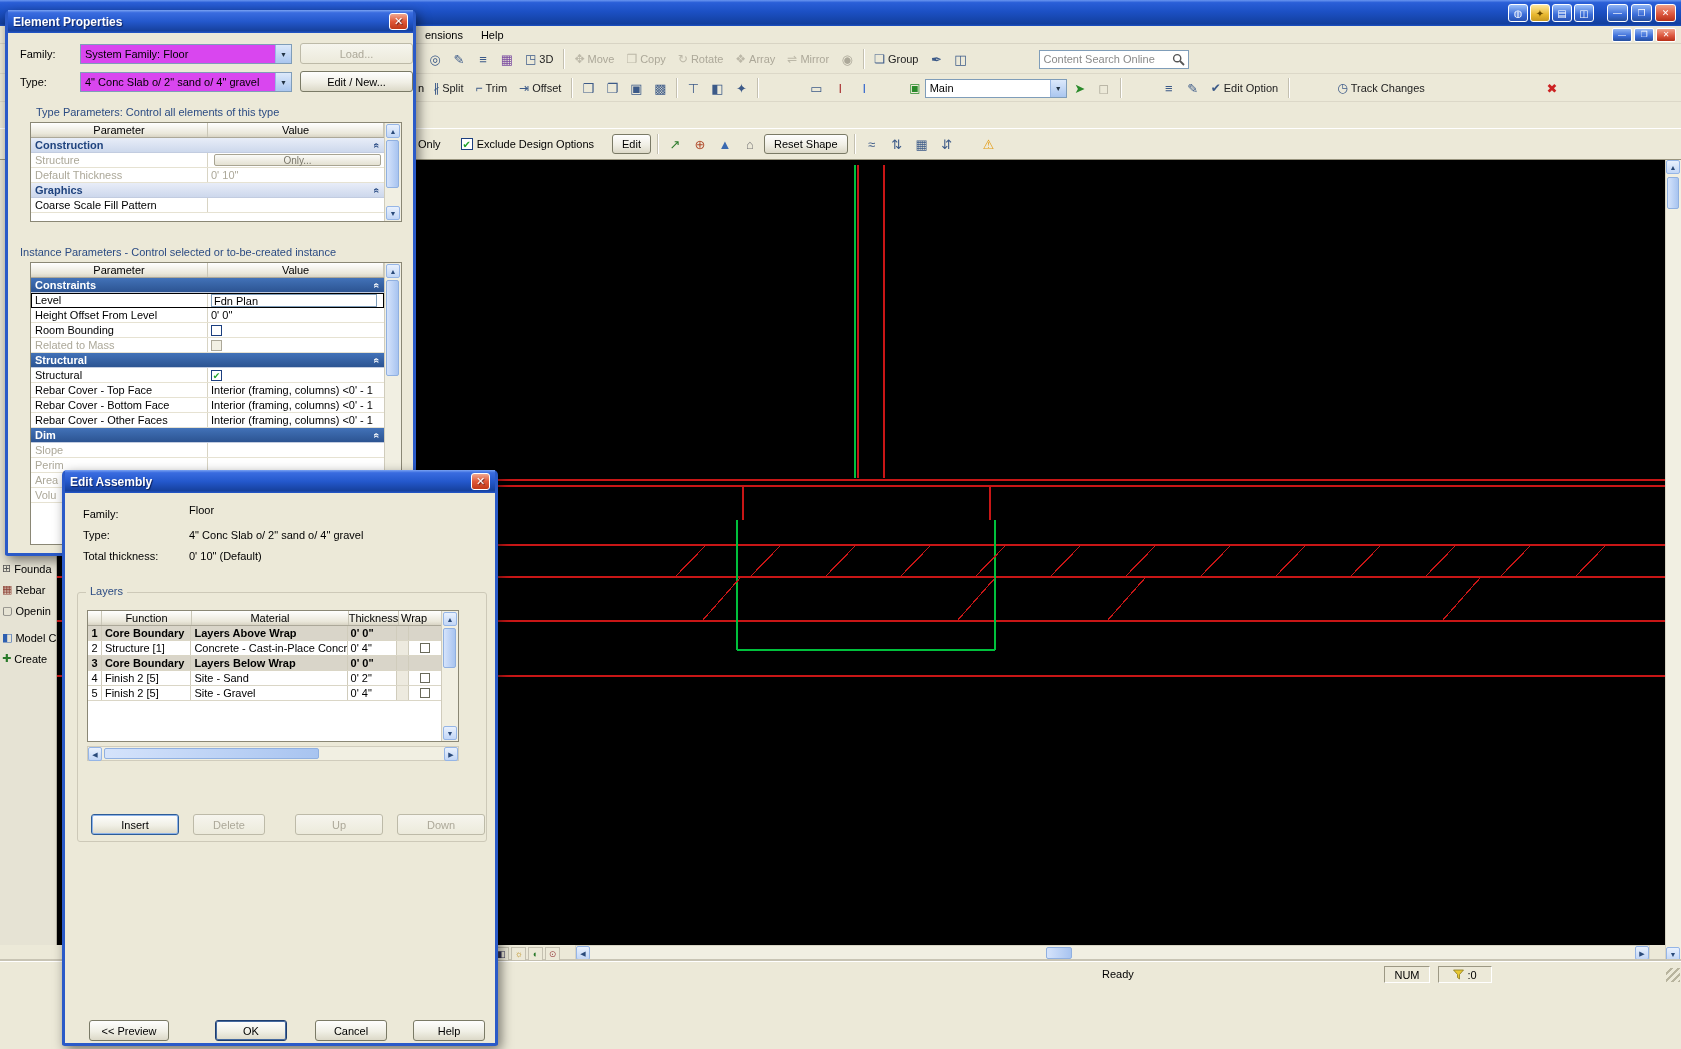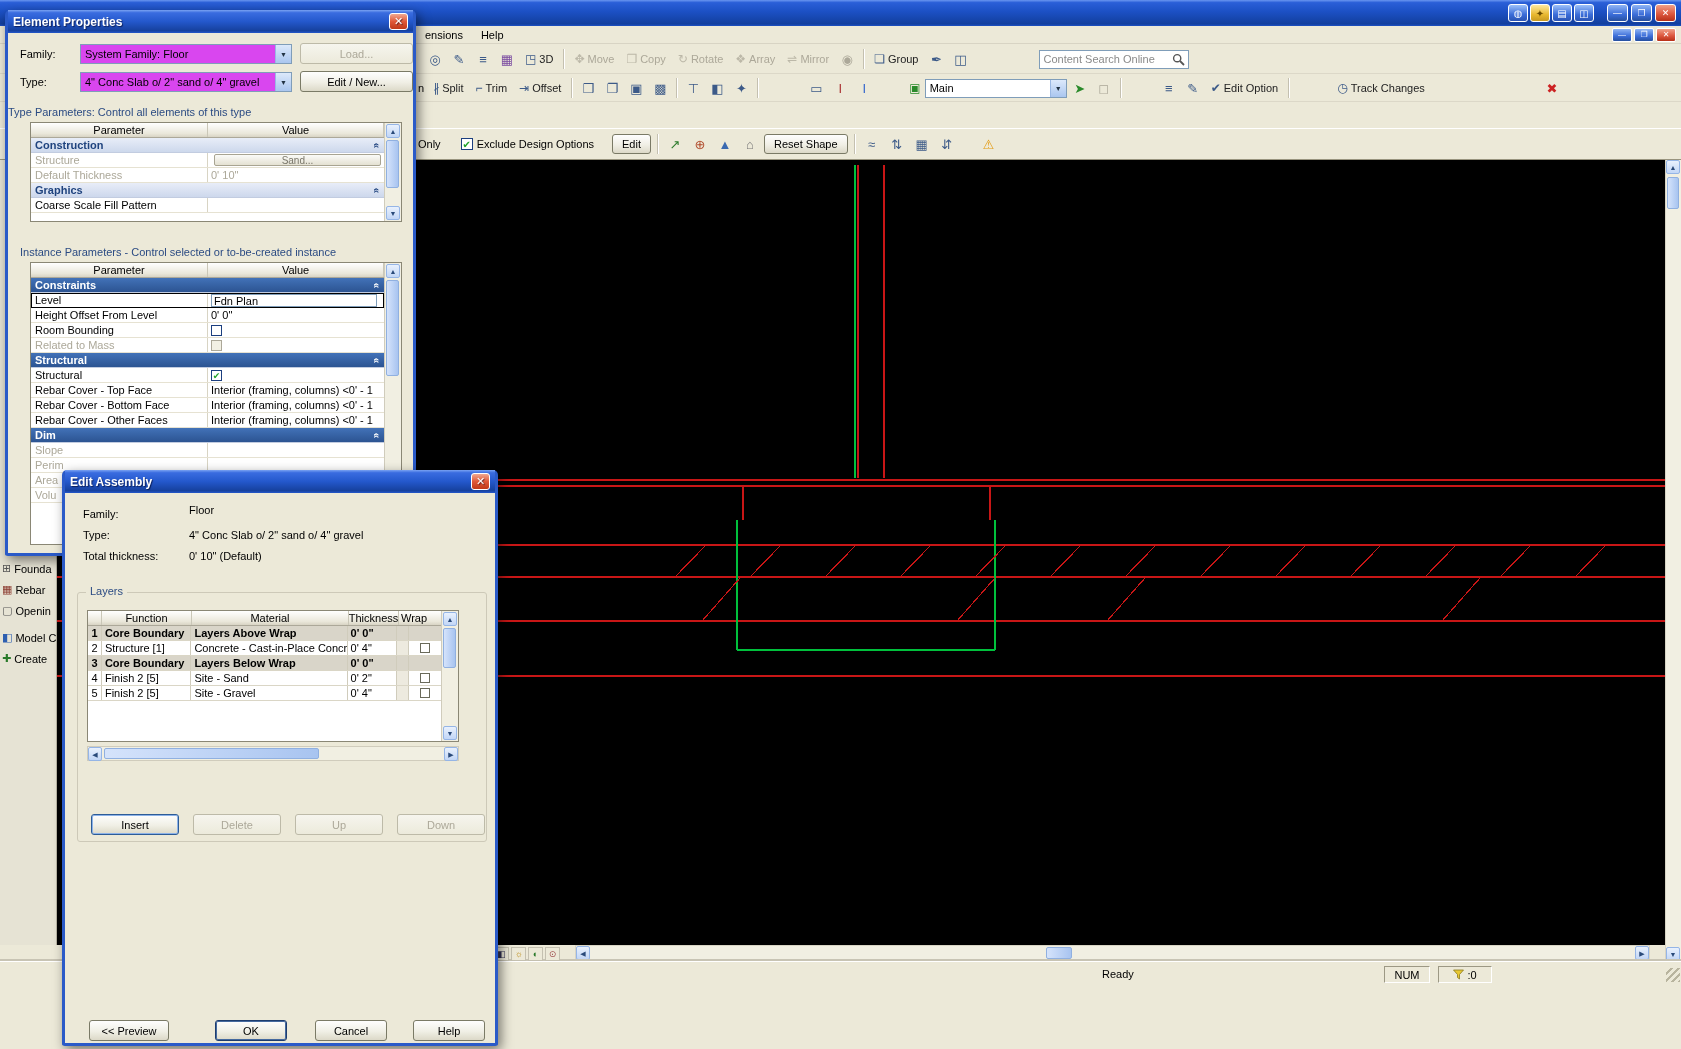--- a/index.html
+++ b/index.html
@@ -393,37 +393,37 @@
     </div>
     <span class="xpbtn dlgbtn dis" style="left:292px;top:33px;width:113px">Load...</span>
 
     <span class="flabel" style="left:12px;top:66px">Type:</span>
     <div class="combo" style="left:72px;top:62px;width:212px">
       <span style="overflow:hidden">4" Conc Slab o/ 2" sand o/ 4" gravel</span>
       <span class="darrow">▼</span>
     </div>
     <span class="xpbtn dlgbtn" style="left:292px;top:61px;width:113px">Edit / New...</span>
 
-    <span class="caption" style="left:0;top:96px">Type Parameters: Control all elements of this type</span>
+    <span class="caption" style="left:28px;top:96px">Type Parameters: Control all elements of this type</span>
 
     <div class="ptable" style="left:22px;top:112px;width:372px;height:100px">
       <div class="phead">
         <span class="hcell" style="width:178px">Parameter</span>
         <span class="hcell" style="width:177px">Value</span>
         <span class="hcell" style="width:17px;border-right:none"></span>
       </div>
       <div class="pbody" id="type-rows">
           <div class="grp">
             <span>Construction</span>
             <span class="chev">«</span>
           </div>
           <div class="prow">
             <span class="pc dis">Structure</span>
             <span class="vc">
-              <span class="minibtn">Sand...</span>
+              <span class="minibtn">Only...</span>
             </span>
           </div>
           <div class="prow">
             <span class="pc dis">Default Thickness</span>
             <span class="vc">
               <span class="valtext dis">0'  10"</span>
             </span>
           </div>
           <div class="grp">
             <span>Graphics</span>
@@ -625,21 +625,21 @@
       </div>
     </div>
 
     <div class="ahsb" style="left:22px;top:276px;width:372px">
       <span class="sbx" style="left:0;top:0">◀</span>
       <span class="sbth" style="left:16px;top:1px;width:215px;height:11px"></span>
       <span class="sbx" style="right:0;top:0">▶</span>
     </div>
 
     <span class="xpbtn dlgbtn focused" style="left:26px;top:344px;width:88px">Insert</span>
-    <span class="xpbtn dlgbtn dis" style="left:128px;top:344px;width:88px">Delete</span>
+    <span class="xpbtn dlgbtn dis" style="left:128px;top:344px;width:72px">Delete</span>
     <span class="xpbtn dlgbtn dis" style="left:230px;top:344px;width:88px">Up</span>
     <span class="xpbtn dlgbtn dis" style="left:332px;top:344px;width:88px">Down</span>
 
     <span class="xpbtn dlgbtn" style="left:24px;top:550px;width:80px">&lt;&lt; Preview</span>
     <span class="xpbtn dlgbtn default" style="left:150px;top:550px;width:72px">OK</span>
     <span class="xpbtn dlgbtn" style="left:250px;top:550px;width:72px">Cancel</span>
     <span class="xpbtn dlgbtn" style="left:348px;top:550px;width:72px">Help</span>
   </div>
 
 </div>

